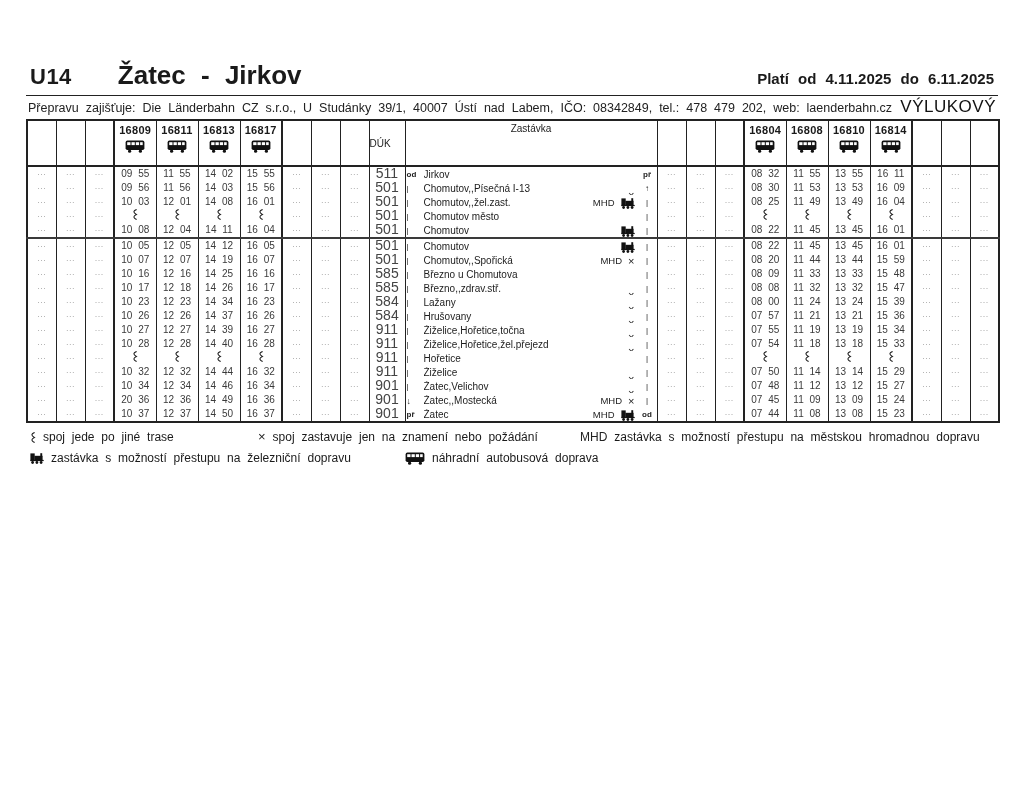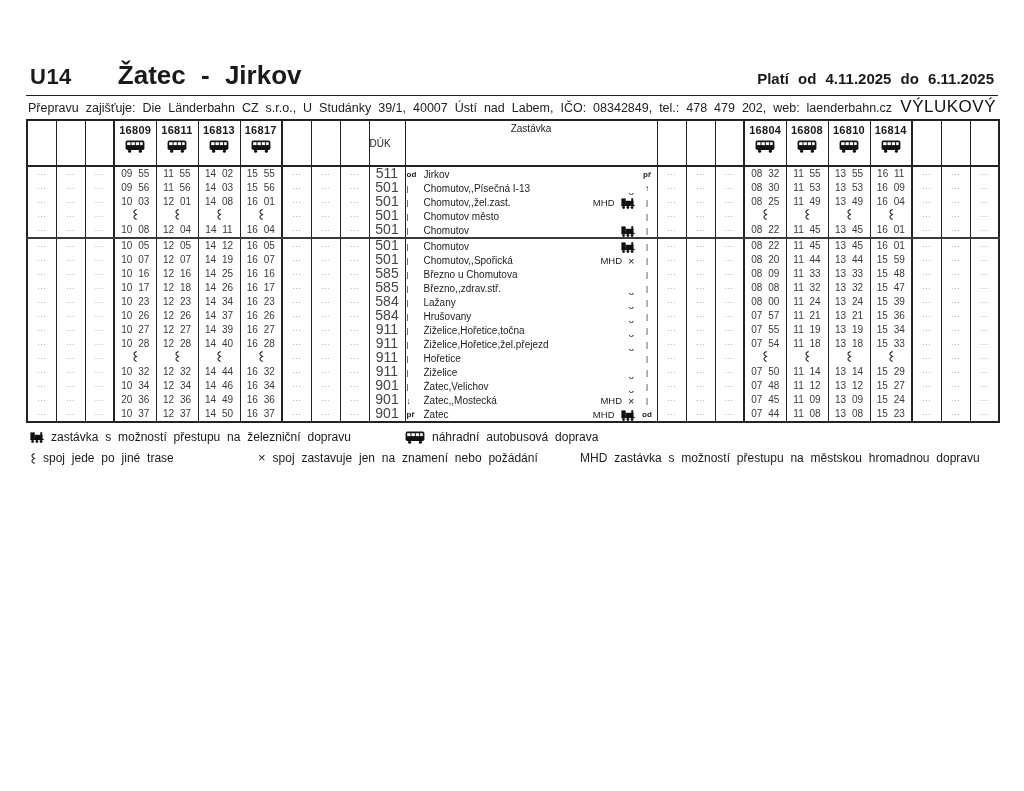--- a/index.html
+++ b/index.html
@@ -924,20 +924,38 @@
           <td class=""><span class="time">13 08</span></td>
           <td class=" thr"><span class="time">15 23</span></td>
           <td class=""><span class="dots">···</span></td>
           <td class=""><span class="dots">···</span></td>
           <td class=""><span class="dots">···</span></td>
         </tr>
       </tbody>
   </table>
 
   <div class="legend">
+    <div class="lline lline1">
+        <span class="leg-item">
+          <span class="ic ic-wavy">
+<svg width="6" height="11" viewBox="0 0 6 11">
+              <path d="M4.6 0.4 C1 1.9 1 3.6 4.4 5.4 C1 7.1 1 9 4.6 10.6" fill="none" stroke="#222" stroke-width="1.1"></path>
+            </svg>
+</span>
+          <span>spoj jede po jiné trase</span>
+        </span>
+        <span class="leg-item">
+          <span class="xmark">×</span>
+          <span>spoj zastavuje jen na znamení nebo požádání</span>
+        </span>
+        <span class="leg-item">
+          <span class="mhd">MHD</span>
+          <span>zastávka s možností přestupu na městskou hromadnou dopravu</span>
+        </span>
+      </div>
     <div class="lline lline2">
         <span class="leg-item">
           <span class="ic ic-train">
 <svg width="14" height="11" viewBox="0 0 14 11">
               <rect x="0.4" y="0.4" width="4.3" height="6.6" fill="#111"></rect>
               <rect x="4.4" y="2.8" width="8.2" height="4.2" fill="#111"></rect>
               <rect x="10.3" y="0.2" width="1.9" height="3.2" fill="#111"></rect>
               <rect x="0.2" y="6.9" width="13.5" height="1.2" fill="#111"></rect>
               <circle cx="2.6" cy="9.5" r="1.4" fill="#111"></circle>
               <circle cx="6.9" cy="9.5" r="1.4" fill="#111"></circle>
@@ -954,33 +972,15 @@
               <rect x="6.5" y="2.2" width="3.3" height="2.9" fill="#fff"></rect>
               <rect x="10.8" y="2.2" width="3.3" height="2.9" fill="#fff"></rect>
               <rect x="15.1" y="2.2" width="2.6" height="2.9" fill="#fff"></rect>
               <circle cx="4.6" cy="11.2" r="1.6" fill="#111"></circle>
               <circle cx="15.4" cy="11.2" r="1.6" fill="#111"></circle>
             </svg>
 </span>
           <span>náhradní autobusová doprava</span>
         </span>
       </div>
-    <div class="lline lline1">
-        <span class="leg-item">
-          <span class="ic ic-wavy">
-<svg width="6" height="11" viewBox="0 0 6 11">
-              <path d="M4.6 0.4 C1 1.9 1 3.6 4.4 5.4 C1 7.1 1 9 4.6 10.6" fill="none" stroke="#222" stroke-width="1.1"></path>
-            </svg>
-</span>
-          <span>spoj jede po jiné trase</span>
-        </span>
-        <span class="leg-item">
-          <span class="xmark">×</span>
-          <span>spoj zastavuje jen na znamení nebo požádání</span>
-        </span>
-        <span class="leg-item">
-          <span class="mhd">MHD</span>
-          <span>zastávka s možností přestupu na městskou hromadnou dopravu</span>
-        </span>
-      </div>
   </div>
 
 </div>
 
 </body></html>

